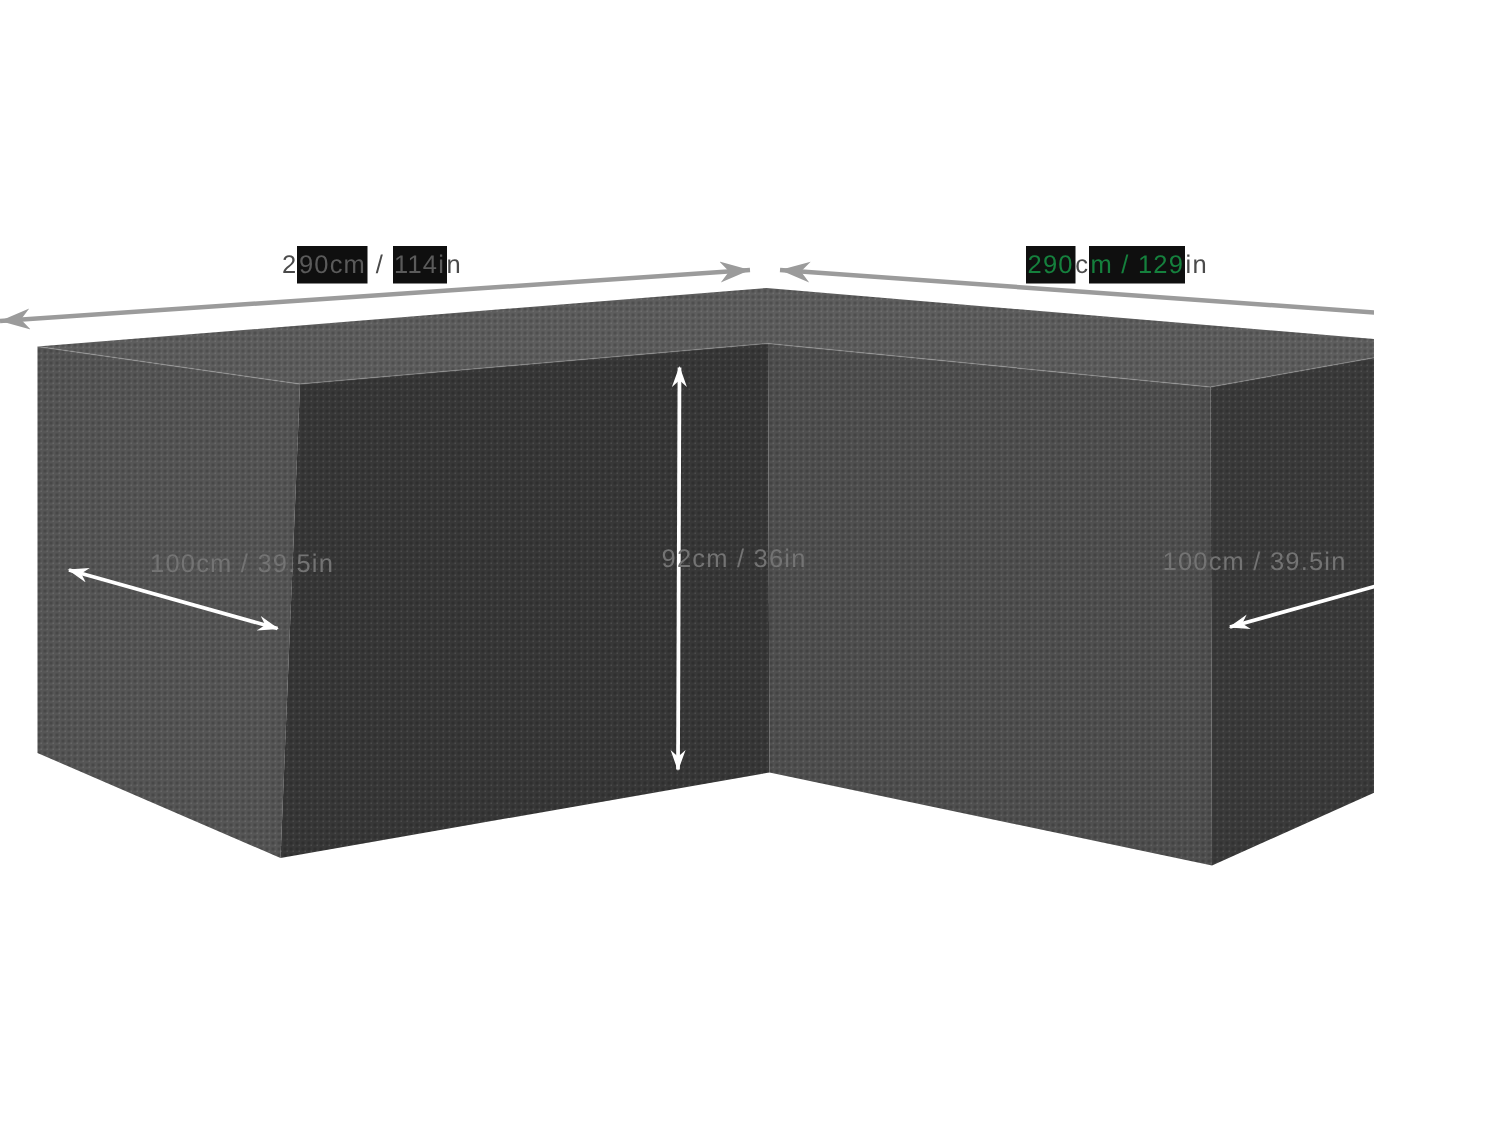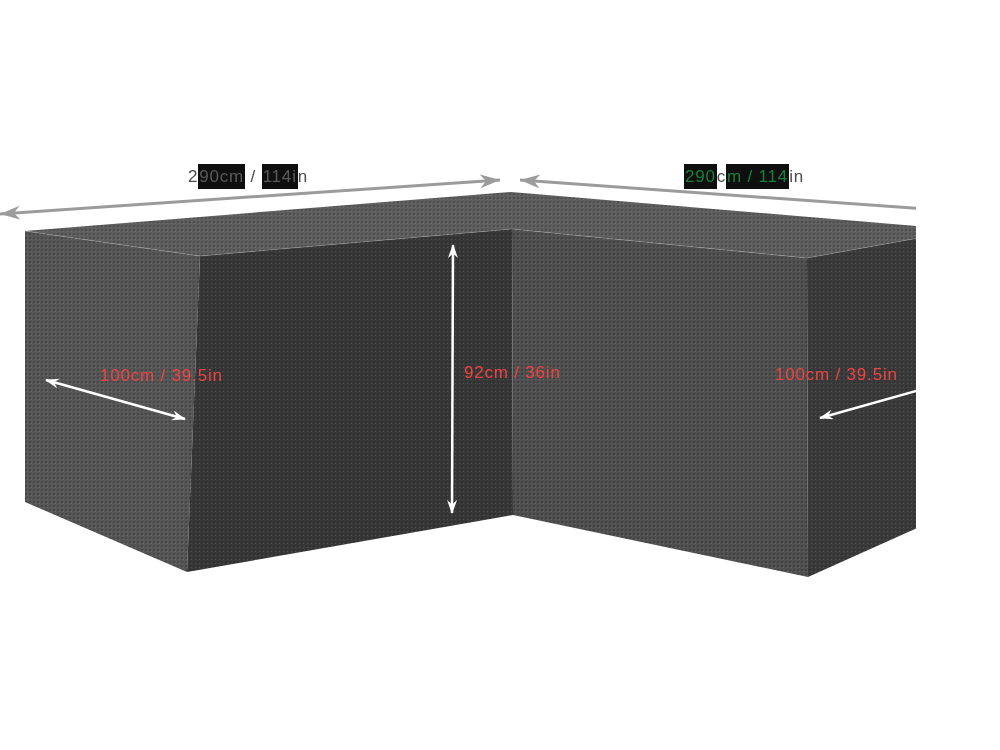--- a/index.html
+++ b/index.html
@@ -12,21 +12,21 @@
   }
   .stage svg{position:absolute;left:0;top:0;}
   .dim-label{
     position:absolute;
     font-size:17px;
     letter-spacing:0.8px;
     white-space:pre;
     line-height:21px;
   }
   .dim-label.dark{color:#4a4a4a;}
-  .dim-label.light{color:#ef4444;}
+  .dim-label.light{color:#737373;}
   .dim-label .seg-h{
     background:#0f0f0f;
     color:#5a5a5a;
     padding:3px 1px;
   }
   .dim-label.alt-h .seg-h{color:#15803d;}
 </style>
 </head>
 <body>
 
@@ -70,21 +70,21 @@
       <line x1="36,5" y1="214" x2="500" y2="180" stroke-width="3" marker-start="url(#ah-gray)" marker-end="url(#ah-gray)" stroke="#9b9b9b"></line>
       <line x1="520" y1="180" x2="967" y2="212" stroke-width="3" marker-start="url(#ah-gray)" marker-end="url(#ah-gray)" stroke="#9b9b9b"></line>
       <line x1="46" y1="380" x2="185" y2="419" stroke-width="2.5" marker-start="url(#ah-white)" marker-end="url(#ah-white)" stroke="#ffffff"></line>
       <line x1="453" y1="245" x2="452" y2="513" stroke-width="2.5" marker-start="url(#ah-white)" marker-end="url(#ah-white)" stroke="#ffffff"></line>
       <line x1="820" y1="418" x2="959" y2="379" stroke-width="2.5" marker-start="url(#ah-white)" marker-end="url(#ah-white)" stroke="#ffffff"></line>
     </g>
   </svg>
 
   <div class="dim-label dark" style="left:188px;top:166px;"><span>2</span><span class="seg-h">90cm</span><span> / </span><span class="seg-h">114i</span><span>n</span></div>
 
-  <div class="dim-label dark alt-h" style="left:684px;top:166px;"><span class="seg-h">290</span><span>c</span><span class="seg-h">m / 114</span><span>in</span></div>
+  <div class="dim-label dark alt-h" style="left:684px;top:166px;"><span class="seg-h">290</span><span>c</span><span class="seg-h">m / 129</span><span>in</span></div>
 
   <div class="dim-label light" style="left:100px;top:365px;">100cm / 39.5in</div>
 
-  <div class="dim-label light" style="left:464px;top:362px;">92cm / 36in</div>
+  <div class="dim-label light" style="left:441px;top:362px;">92cm / 36in</div>
 
   <div class="dim-label light" style="left:775px;top:364px;">100cm / 39.5in</div>
 
 </div>
 
 </body></html>

